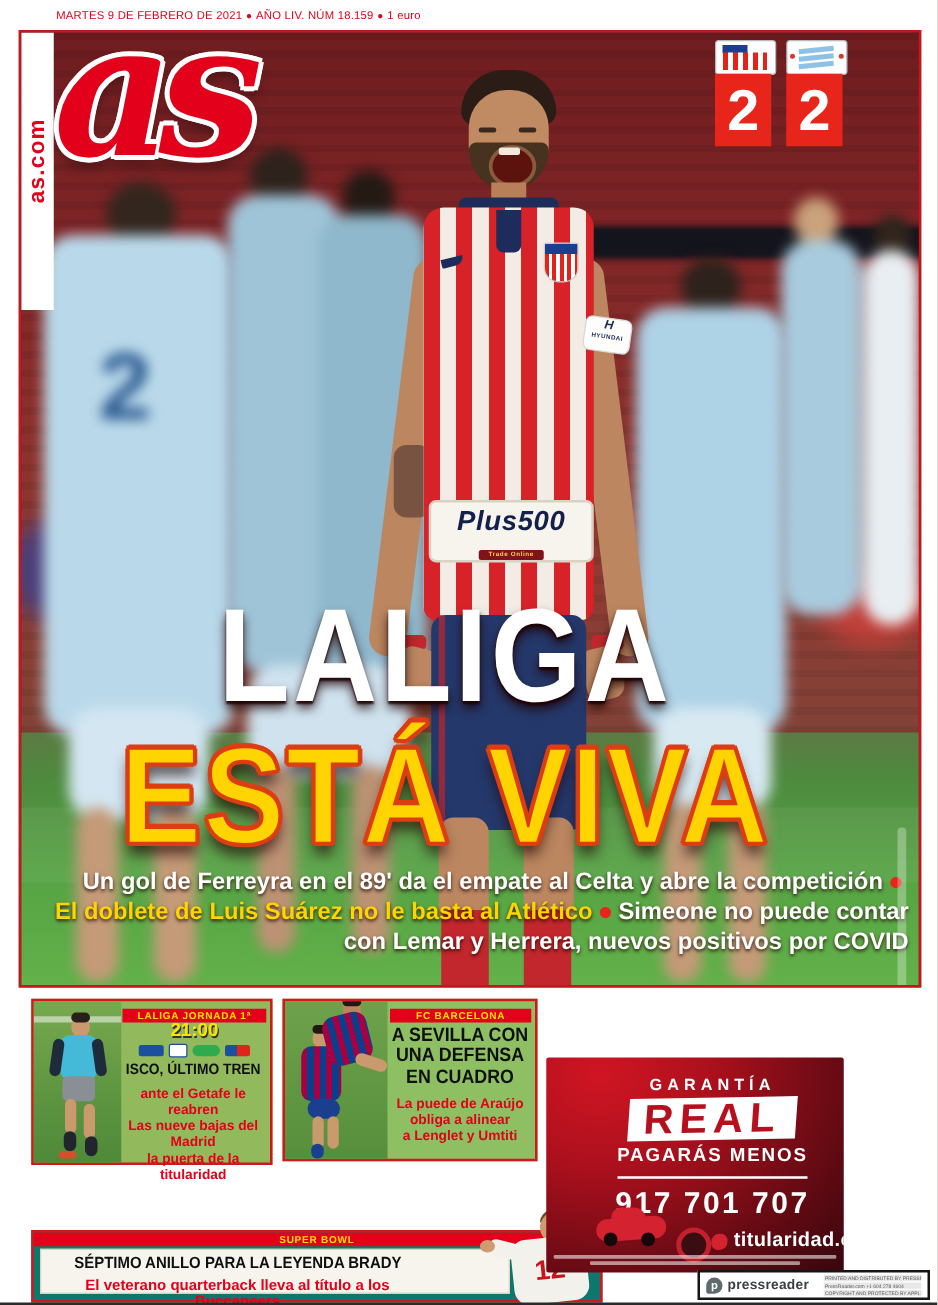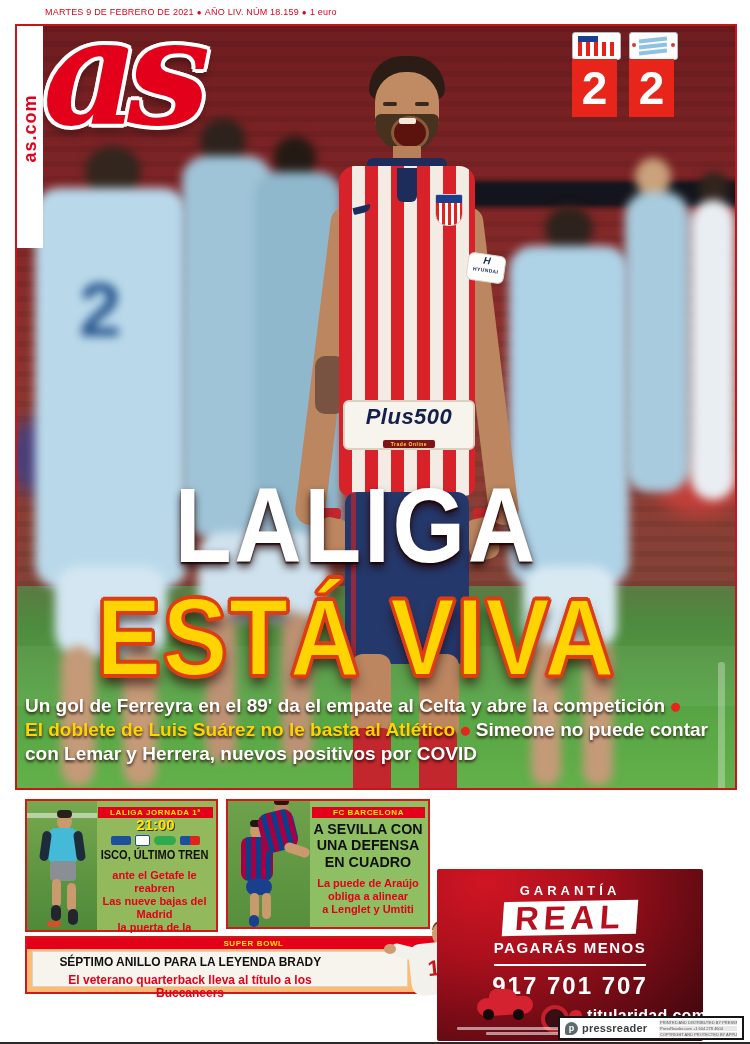--- a/index.html
+++ b/index.html
@@ -87,21 +87,21 @@
 
   
   .h1,.h2{position:absolute;left:0;right:40px;text-align:center;font-weight:bold;line-height:1;white-space:nowrap}
   .h1{top:446px;font-size:106px;color:#fff}
   .h1 span{display:inline-block;transform:scaleX(.88);letter-spacing:3px;
            text-shadow:0 5px 9px rgba(30,0,0,.8),0 2px 2px rgba(30,0,0,.9)}
   .h2{top:556px;font-size:110px;color:#ffd400}
   .h2 span{display:inline-block;transform:scaleX(.88);letter-spacing:2px;-webkit-text-stroke:2px #dd3d12;
            text-shadow:-3px 0 #dd3d12,3px 0 #dd3d12,0 -3px #dd3d12,0 3px #dd3d12,-2px -2px #dd3d12,
                        2px -2px #dd3d12,-2px 2px #dd3d12,2px 2px #dd3d12,0 9px 12px rgba(30,0,0,.7)}
-  .deck{position:absolute;left:8px;right:8px;top:668px;text-align:left;font-weight:bold;font-size:19px;
+  .deck{position:absolute;left:8px;right:8px;top:668px;text-align:right;font-weight:bold;font-size:19px;
         line-height:24px;color:#fff;text-shadow:0 2px 3px rgba(30,0,0,.85)}
   .deck .yel{color:#ffd400}
   .deck .bullet{color:#e8251a;font-size:21px;margin:0 4px;text-shadow:none;vertical-align:-1px}
 
   
   .box{position:absolute;border:2px solid #cf1a1c;box-sizing:border-box;overflow:visible}
   .kicker{position:absolute;height:11px;background:#e2001a;color:#ffe400;font-weight:bold;font-size:8px;
           text-align:center;line-height:11px;letter-spacing:.6px}
   .box1{left:25px;top:799px;width:193px;height:133px;background:#93b95d}
   .b1photo{position:absolute;left:0;top:0;width:70px;height:129px;overflow:hidden;
@@ -109,37 +109,37 @@
   .b2photo{position:absolute;left:0;top:0;width:82px;height:126px;overflow:hidden;
            background:linear-gradient(180deg,#6fa14b,#568f3c)}
   .time{position:absolute;left:70px;right:2px;top:15px;text-align:center;color:#ffe400;font-weight:bold;
         font-size:15px;text-shadow:1px 1px 0 #333}
   .tvrow{position:absolute;left:70px;right:2px;top:34px;display:flex;justify-content:center;gap:4px;align-items:center}
   .tv{height:9px;border-radius:2px}
   .bh1{position:absolute;font-weight:bold;color:#101010;text-align:center;line-height:1.05}
   .bh1 span{display:inline-block;transform:scaleX(.92)}
   .bsub{position:absolute;font-weight:bold;color:#e2001a;text-align:center;font-size:11px;line-height:13px}
   .box2{left:226px;top:799px;width:204px;height:130px;background:#8fbf63}
-  .strip{left:25px;top:936px;width:457px;height:58px;background:#fdba74}
+  .strip{left:25px;top:984px;width:457px;height:58px;background:#0f766e}
   .panel{position:absolute;left:5px;right:72px;top:13px;bottom:5px;background:#f6f4ec;border:1px solid #d8d4c4;
          text-align:center}
   .stripes-barca{background:repeating-linear-gradient(90deg,#a50044 0 5px,#08408e 5px 10px)}
 
   
   .brady{position:absolute;right:2px;top:-16px;width:80px;height:72px}
   .br-head{position:absolute;left:34px;top:0;width:22px;height:24px;background:#cf9c72;border-radius:50%}
   .br-hair{position:absolute;left:34px;top:-2px;width:22px;height:10px;background:#6b4a2f;border-radius:10px 10px 0 0}
   .br-torso{position:absolute;left:12px;top:20px;width:60px;height:52px;background:#f3f1ec;border-radius:12px;
             transform:rotate(-6deg);text-align:center}
   .br-num{color:#c8151b;font-weight:bold;font-size:22px;line-height:52px}
   .br-arm{position:absolute;left:-8px;top:24px;width:34px;height:13px;background:#f3f1ec;border-radius:8px;transform:rotate(14deg)}
   .br-hand{position:absolute;left:-14px;top:22px;width:12px;height:10px;background:#cf9c72;border-radius:50%}
 
   
-  .ad{position:absolute;left:437px;top:869px;width:266px;height:172px;border-radius:2px;overflow:hidden;
+  .ad{position:absolute;left:437px;top:846px;width:238px;height:172px;border-radius:2px;overflow:hidden;
       background:radial-gradient(130% 150% at 18% 8%,#d01523 0%,#ad101d 28%,#6b0b14 60%,#200409 100%)}
   .adcol{position:absolute;left:18px;top:0;width:230px;text-align:center;color:#fff}
   .ad-eyebrow{margin-top:14px;font-size:13px;letter-spacing:4px;font-weight:bold}
   .ad-brand{display:inline-block;margin-top:3px;background:#fff;color:#b60f1e;font-weight:bold;font-size:33px;
             line-height:34px;padding:0 12px;letter-spacing:5px;transform:skew(-5deg) rotate(-1deg)}
   .ad-tag{display:inline-block;margin-top:4px;font-size:15px;font-weight:bold;letter-spacing:1.5px;
           border-bottom:2px solid #fff;padding-bottom:8px}
   .ad-phone{margin-top:6px;font-size:24px;font-weight:bold;letter-spacing:2px}
   .car{position:absolute;left:40px;top:122px;width:60px;height:30px}
   .car .body{position:absolute;left:0;top:6px;width:56px;height:18px;background:#d42230;border-radius:9px;transform:rotate(-4deg)}

